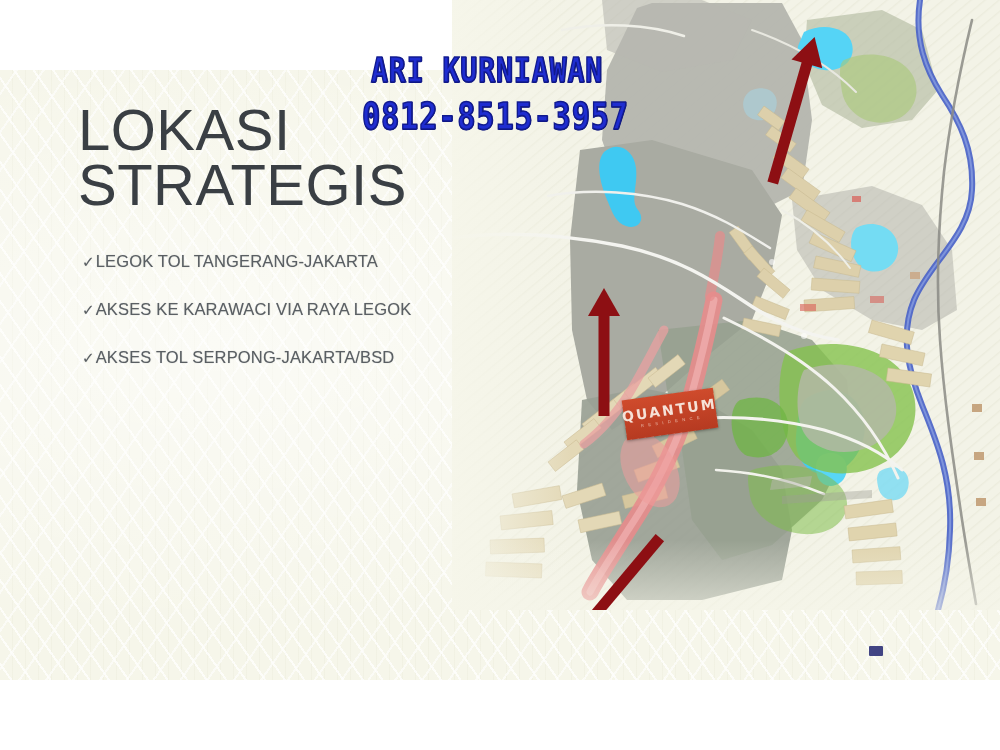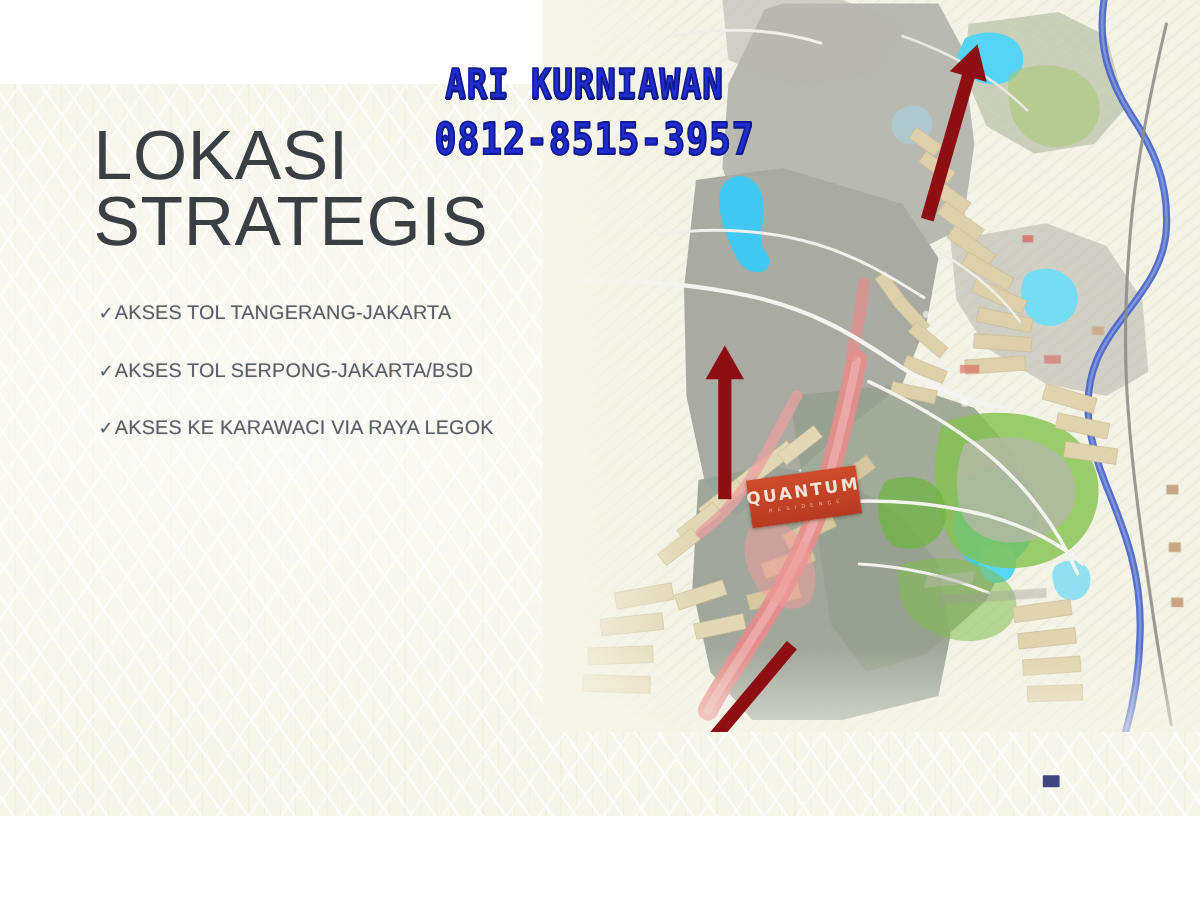--- a/index.html
+++ b/index.html
@@ -294,28 +294,28 @@
   <div id="wm"></div>
 
   <div id="left">
     <div id="headline">
       <span class="l1">LOKASI</span>
       <span class="l2">STRATEGIS</span>
     </div>
 
     <div id="bullets">
       <div class="bullet">
-        <span class="chk">✓</span><span>AKSES TOL TANGERANG-JAKARTA</span>
+        <span class="chk">✓</span><span>LEGOK TOL TANGERANG-JAKARTA</span>
+      </div>
+      <div class="bullet">
+        <span class="chk">✓</span><span>AKSES KE KARAWACI VIA RAYA LEGOK</span>
       </div>
       <div class="bullet">
         <span class="chk">✓</span><span>AKSES TOL SERPONG-JAKARTA/BSD</span>
       </div>
-      <div class="bullet">
-        <span class="chk">✓</span><span>AKSES KE KARAWACI VIA RAYA LEGOK</span>
-      </div>
     </div>
   </div>
 
   <div id="overlay">
     <div class="ovl" id="ovl-name">ARI KURNIAWAN</div>
     <div class="ovl" id="ovl-phone">0812-8515-3957</div>
   </div>
 
 </div>
 

